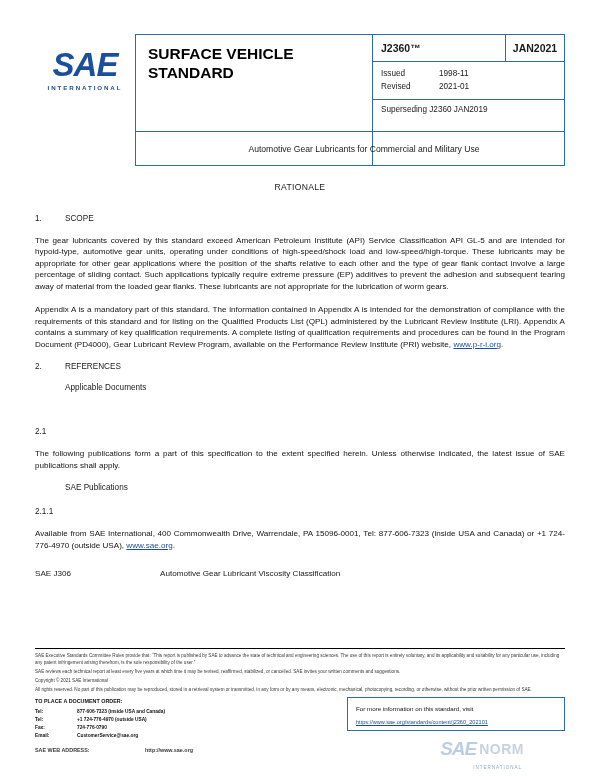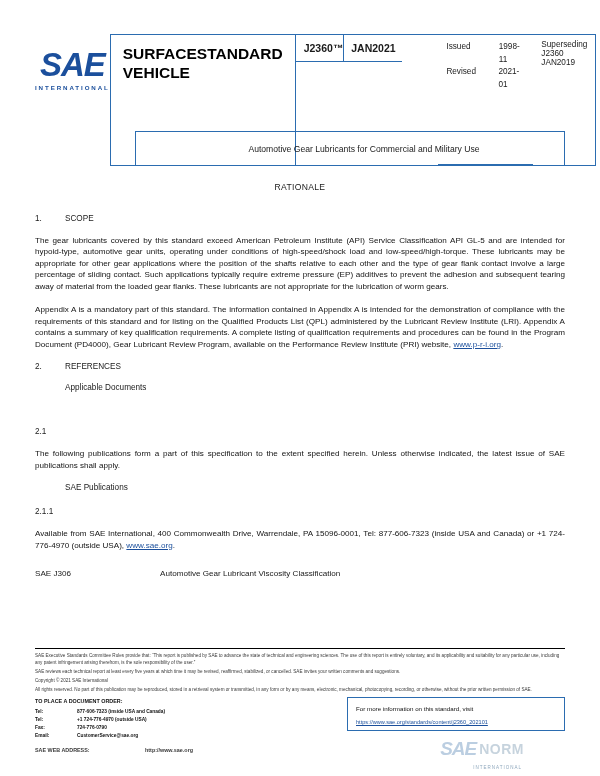--- a/index.html
+++ b/index.html
@@ -55,35 +55,36 @@
     color: #1b4f9c;
     font-weight: bold;
     margin-top: 3px;
   }
   .title-box {
     width: 238px;
     border: 1.2px solid #2b6cb0;
     box-sizing: border-box;
     padding: 10px 12px;
     display: flex;
+    flex-direction: column;
     justify-content: flex-start;
   }
   .title-box .t-line {
     font-size: 15.5px;
     font-weight: bold;
     line-height: 1.22;
     color: #000;
   }
   .right-box {
     flex: 1;
     border: 1.2px solid #2b6cb0;
     border-left: none;
     box-sizing: border-box;
     display: flex;
-    flex-direction: row;
+    flex-direction: column;
   }
   .rb-row1 {
     display: flex;
     height: 26px;
     border-bottom: 1.2px solid #2b6cb0;
   }
   .doc-num {
     flex: 1;
     display: flex;
     align-items: center;
@@ -97,21 +98,20 @@
     display: flex;
     align-items: center;
     justify-content: center;
     font-size: 10.5px;
     font-weight: bold;
   }
   .rb-row2 {
     border-bottom: 1.2px solid #2b6cb0;
     padding: 6px 8px 6px 8px;
     font-size: 8.2px;
-    margin-left: 36px;
   }
   .rb-row2 .rline {
     display: flex;
     line-height: 1.55;
   }
   .rb-row2 .rlabel { width: 58px; }
   .rb-row3 {
     padding: 5px 8px;
     font-size: 8.2px;
   }

